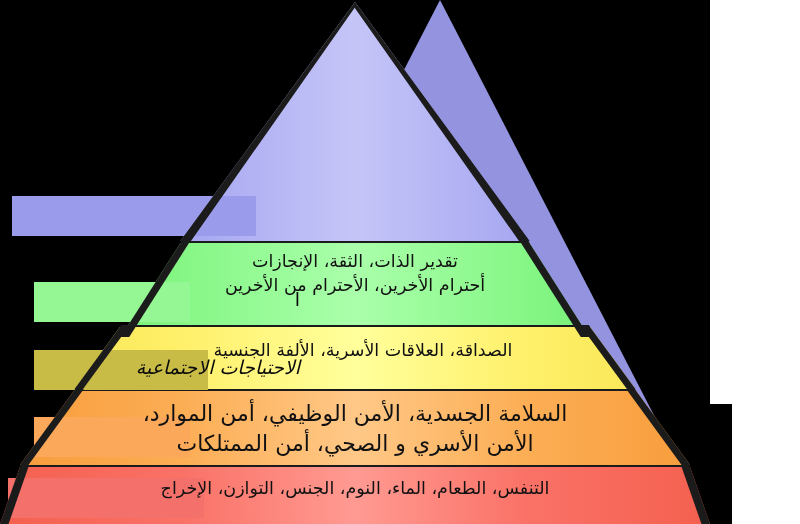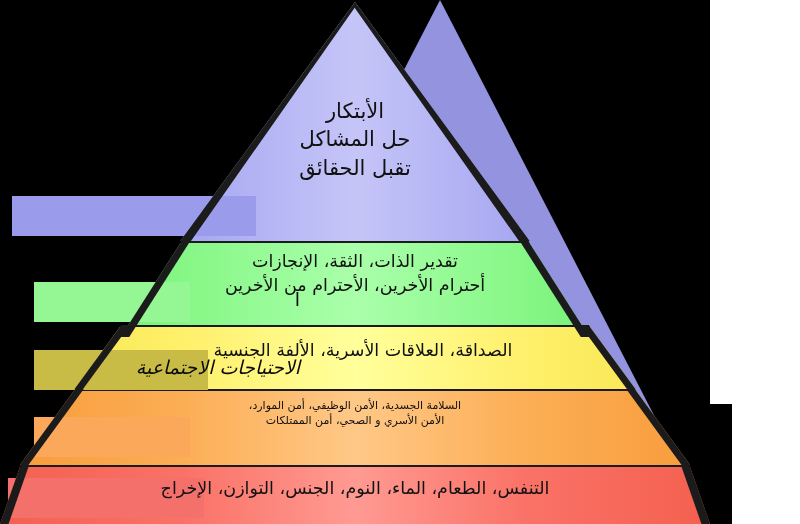--- a/index.html
+++ b/index.html
@@ -122,21 +122,21 @@
     background: linear-gradient(90deg,#f79b3a 0%,#fcae55 26%,#ffc887 50%,#fcae55 74%,#f79b3a 100%);
     clip-path: polygon(10.6% 0%, 89.4% 0%, 97.2% 100%, 2.8% 100%);
     border-top: 2px solid #1b1b1b;
     box-sizing: border-box;
   }
   #tier-safety .edgeL, #tier-safety .edgeR {
     position:absolute; top:0; width:710px; height:100%; left:0; background:#1b1b1b; z-index:3;
   }
   #tier-safety .edgeL { clip-path: polygon(10.6% 0%, 11.8% 0%, 4.0% 100%, 2.8% 100%); }
   #tier-safety .edgeR { clip-path: polygon(88.2% 0%, 89.4% 0%, 97.2% 100%, 96.0% 100%); }
-  #tier-safety .txt { top: 10px; font-size: 11px; text-align: center; }
+  #tier-safety .txt { top: 10px; font-size: 22px; text-align: center; }
 
   
   #tier-phys { top: 465px; height: 59px; }
   #tier-phys .band {
     background: linear-gradient(90deg,#f4604f 0%,#fa7267 26%,#ff9a92 50%,#fa7267 74%,#f4604f 100%);
     clip-path: polygon(2.9% 0%, 97.1% 0%, 100% 100%, 0% 100%);
     border-top: 2px solid #1b1b1b;
     box-sizing: border-box;
   }
   #tier-phys .edgeL, #tier-phys .edgeR {
@@ -193,23 +193,20 @@
   <div id="black-bg"></div>
   <div id="black-bg-notch"></div>
 
   <div id="pyramid">
 
     <div class="ghost"></div>
 
     <div class="tier" id="tier-top">
       <div class="band"></div>
       <div class="edge"></div>
-      <div class="txt">الأبتكار
-حل المشاكل
-تقبل الحقائق</div>
     </div>
 
     <div class="tier" id="tier-esteem">
       <div class="band"></div>
       <div class="edgeL"></div>
       <div class="edgeR"></div>
       <div class="txt">تقدير الذات، الثقة، الإنجازات
 أحترام الأخرين، الأحترام من الأخرين</div>
     </div>
 

